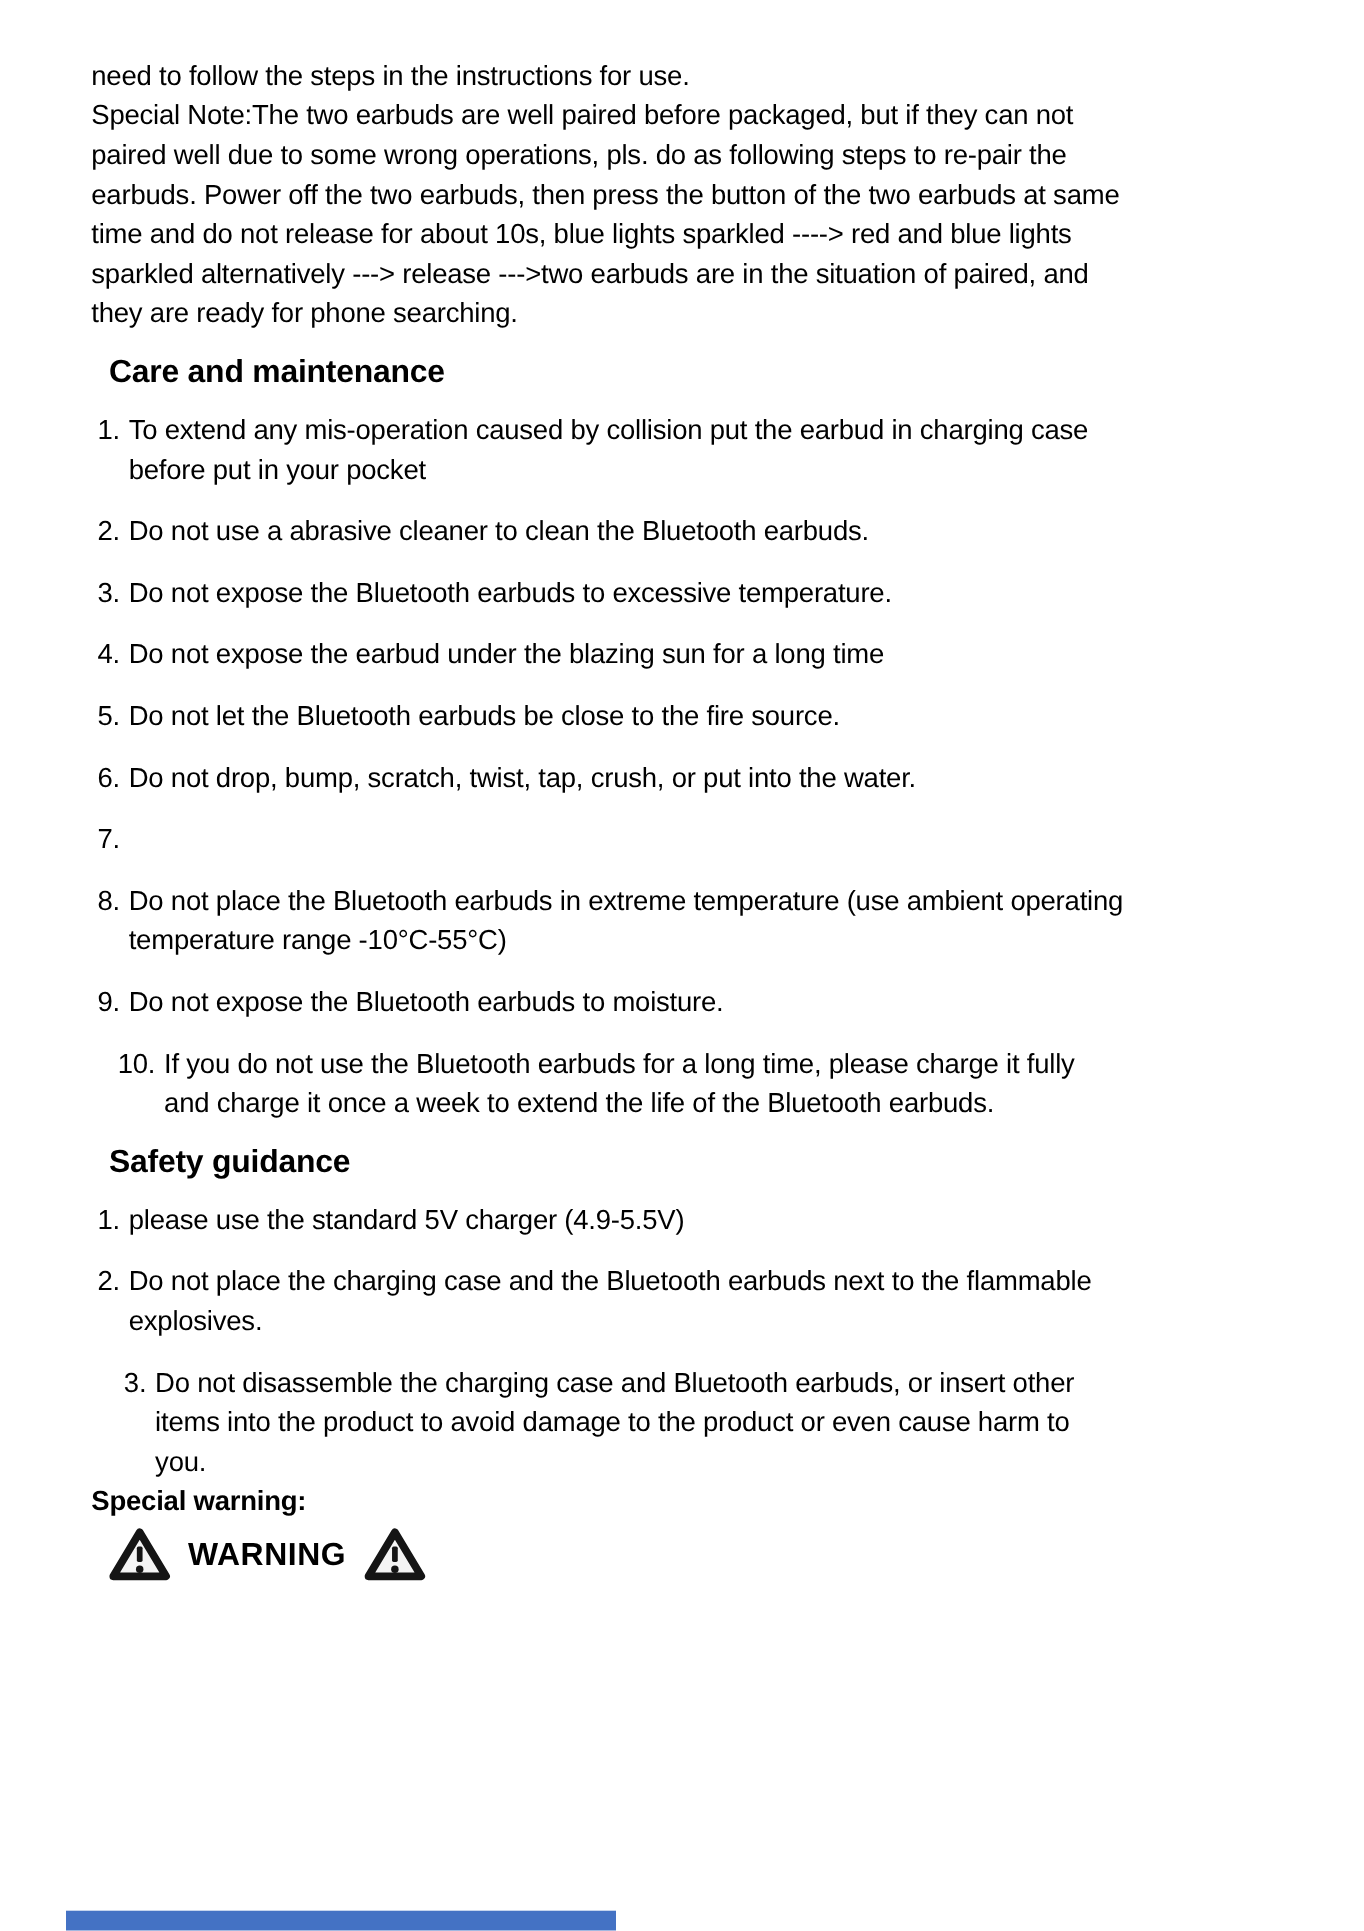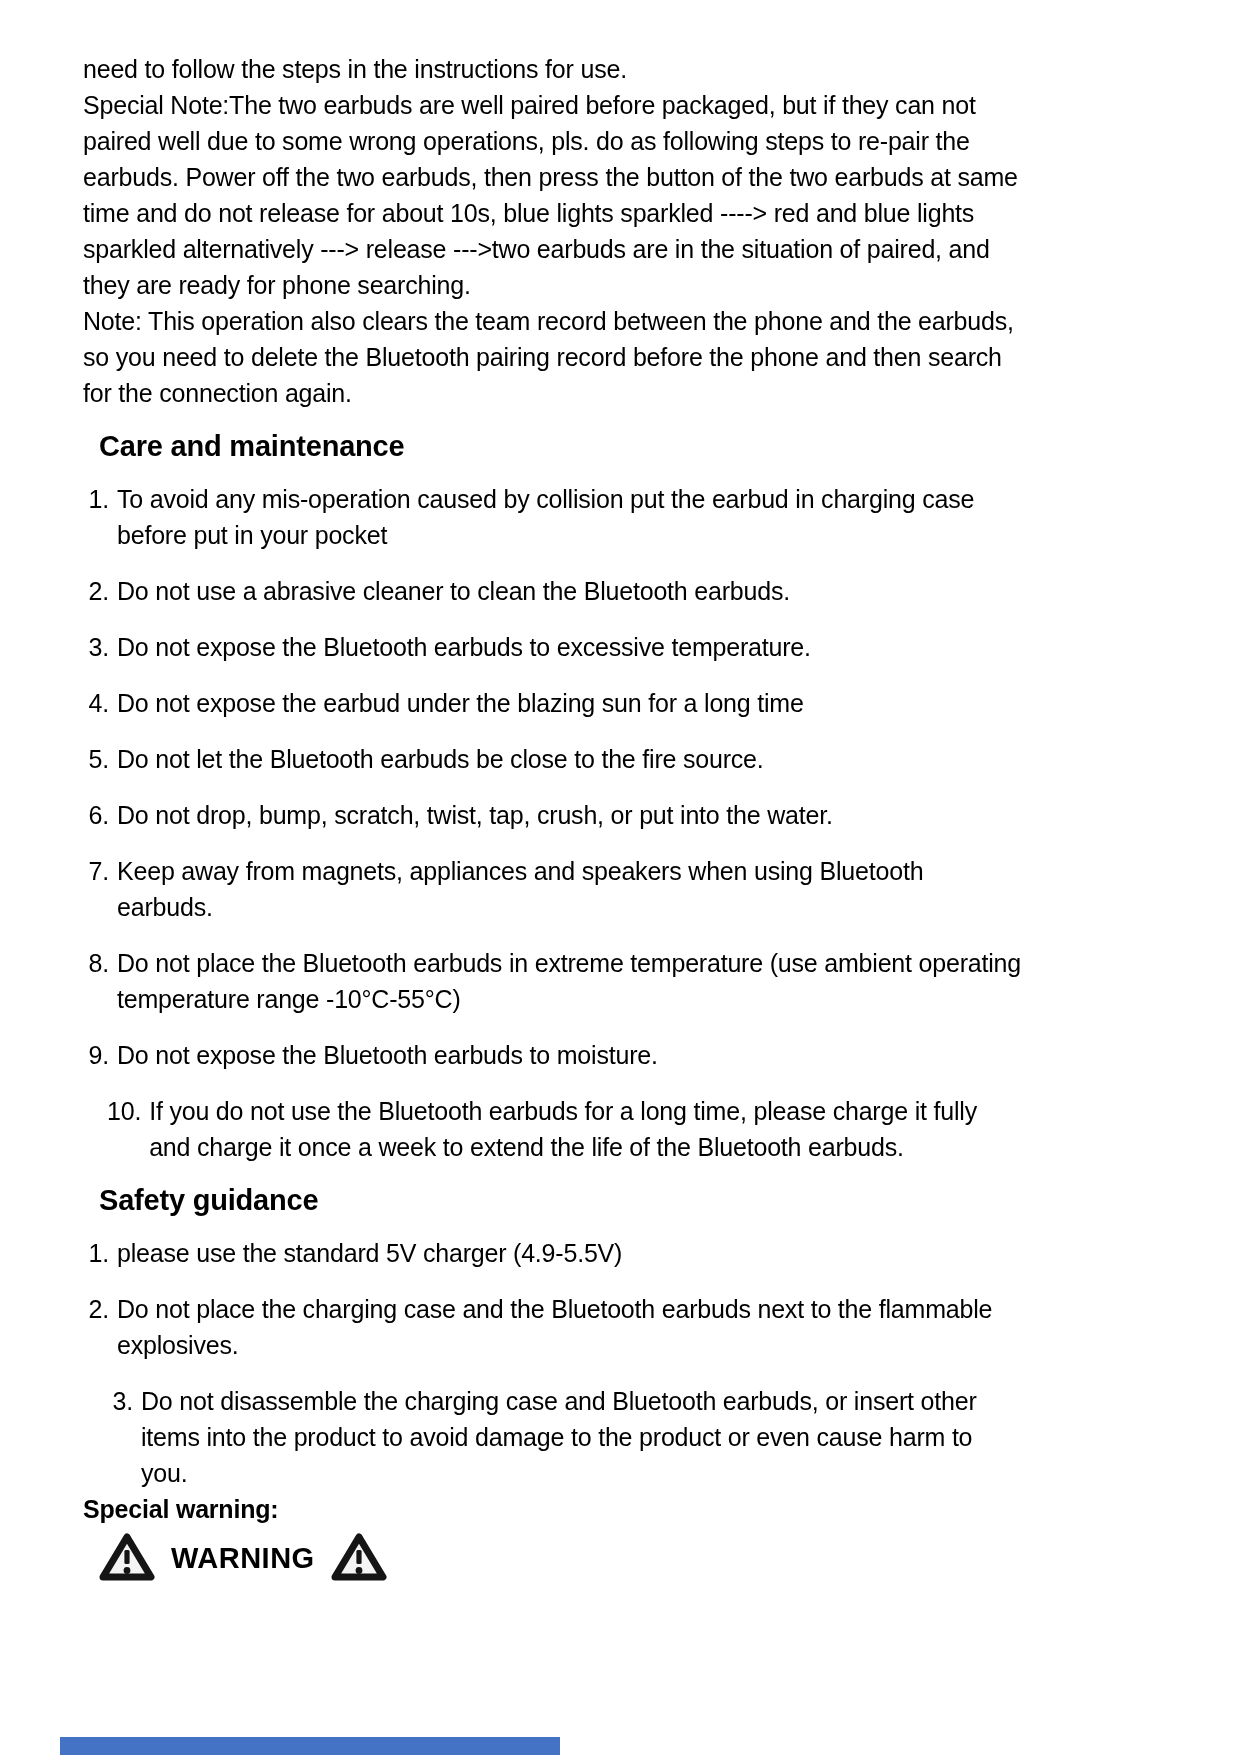--- a/index.html
+++ b/index.html
@@ -96,28 +96,27 @@
 </style>
 </head>
 <body>
 
 <div class="page">
 
   <p class="body">need to follow the steps in the instructions for use.</p>
 
   <p class="body mt-special"><b>Special Note:</b><span>The two earbuds are well paired before packaged, but if they can not paired well due to some wrong operations, pls. do as following steps to re-pair the earbuds. Power off the two earbuds, then press the button of the two earbuds at same time and do not release for about 10s, blue lights sparkled ----&gt; red and blue lights sparkled alternatively ---&gt; release ---&gt;two earbuds are in the situation of paired, and they are ready for phone searching.</span></p>
 
-  <p class="body mt-note"><b>Note</b><span>: This operation also clears the team record between the phone and the earbuds, so you need to delete the Bluetooth pairing record before the phone and then search for the connection again.</span></p>
 
   <h2 class="section h-care">Care and maintenance</h2>
 
   <ol class="plain ol-care">
     <li>
         <span class="num">1.</span>
-        <span class="txt">To avoid any mis-operation caused by collision put the earbud in charging case before put in your pocket</span>
+        <span class="txt">To extend any mis-operation caused by collision put the earbud in charging case before put in your pocket</span>
       </li>
     <li>
         <span class="num">2.</span>
         <span class="txt">Do not use a abrasive cleaner to clean the Bluetooth earbuds.</span>
       </li>
     <li>
         <span class="num">3.</span>
         <span class="txt">Do not expose the Bluetooth earbuds to excessive temperature.</span>
       </li>
     <li>
@@ -127,21 +126,20 @@
     <li>
         <span class="num">5.</span>
         <span class="txt">Do not let the Bluetooth earbuds be close to the fire source.</span>
       </li>
     <li>
         <span class="num">6.</span>
         <span class="txt">Do not drop, bump, scratch, twist, tap, crush, or put into the water.</span>
       </li>
     <li>
         <span class="num">7.</span>
-        <span class="txt">Keep away from magnets, appliances and speakers when using Bluetooth earbuds.</span>
       </li>
     <li>
         <span class="num">8.</span>
         <span class="txt">Do not place the Bluetooth earbuds in extreme temperature (use ambient operating temperature range -10°C-55°C)</span>
       </li>
     <li>
         <span class="num">9.</span>
         <span class="txt">Do not expose the Bluetooth earbuds to moisture.</span>
       </li>
     <li>

